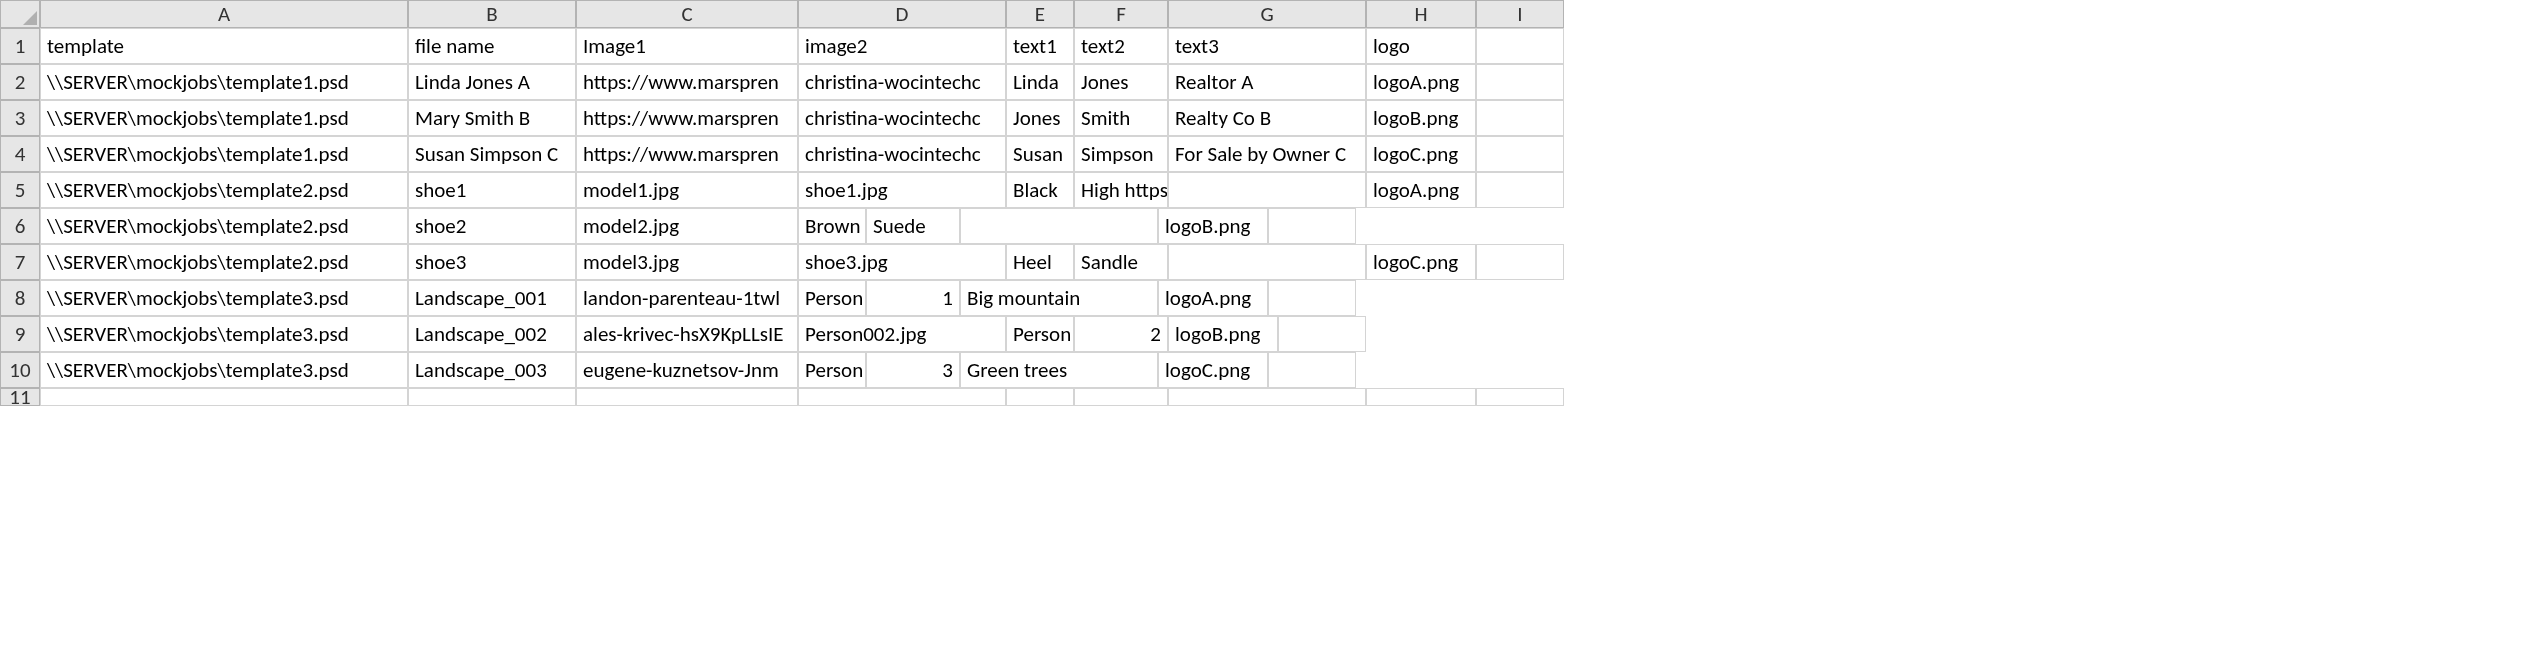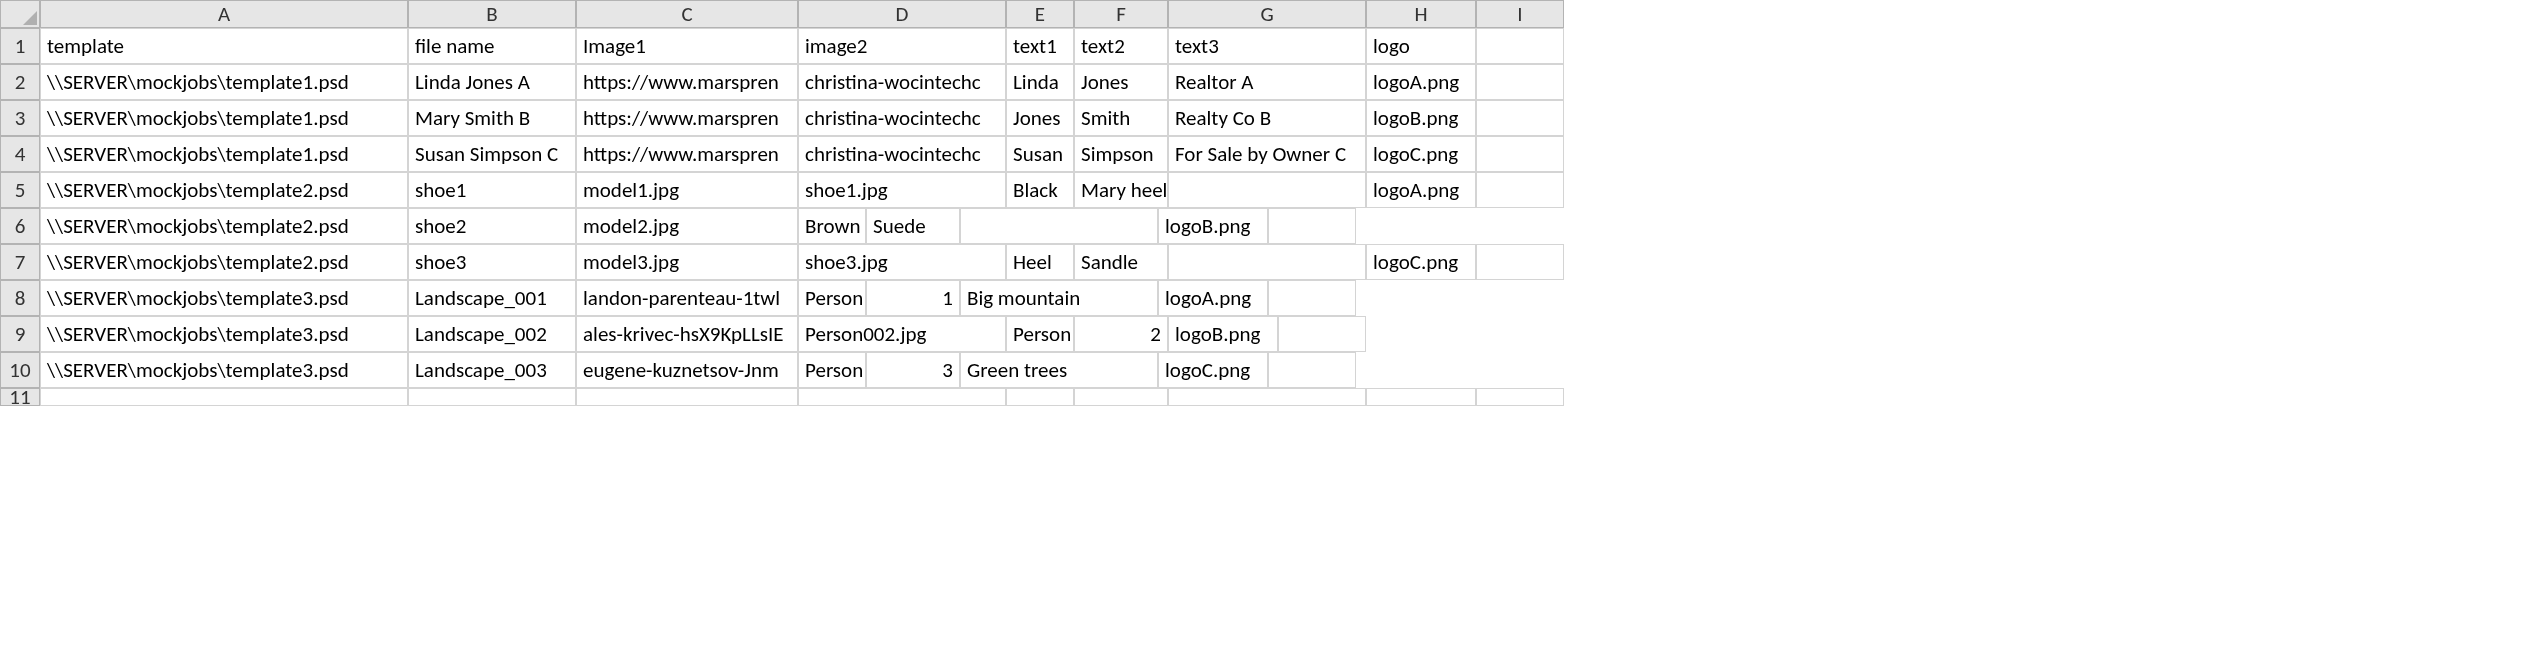--- a/index.html
+++ b/index.html
@@ -143,21 +143,21 @@
     <div class="cell col-I"></div>
   </div>
 
   <div class="row">
     <div class="cell row-header">5</div>
     <div class="cell col-A">\\SERVER\mockjobs\template2.psd</div>
     <div class="cell col-B">shoe1</div>
     <div class="cell col-C">model1.jpg</div>
     <div class="cell col-D">shoe1.jpg</div>
     <div class="cell col-E">Black</div>
-    <div class="cell col-F">Mary heel</div>
+    <div class="cell col-F">High https</div>
     <div class="cell col-G"></div>
     <div class="cell col-H">logoA.png</div>
     <div class="cell col-I"></div>
   </div>
 
   <div class="row">
     <div class="cell row-header">6</div>
     <div class="cell col-A">\\SERVER\mockjobs\template2.psd</div>
     <div class="cell col-B">shoe2</div>
     <div class="cell col-C">model2.jpg</div>

